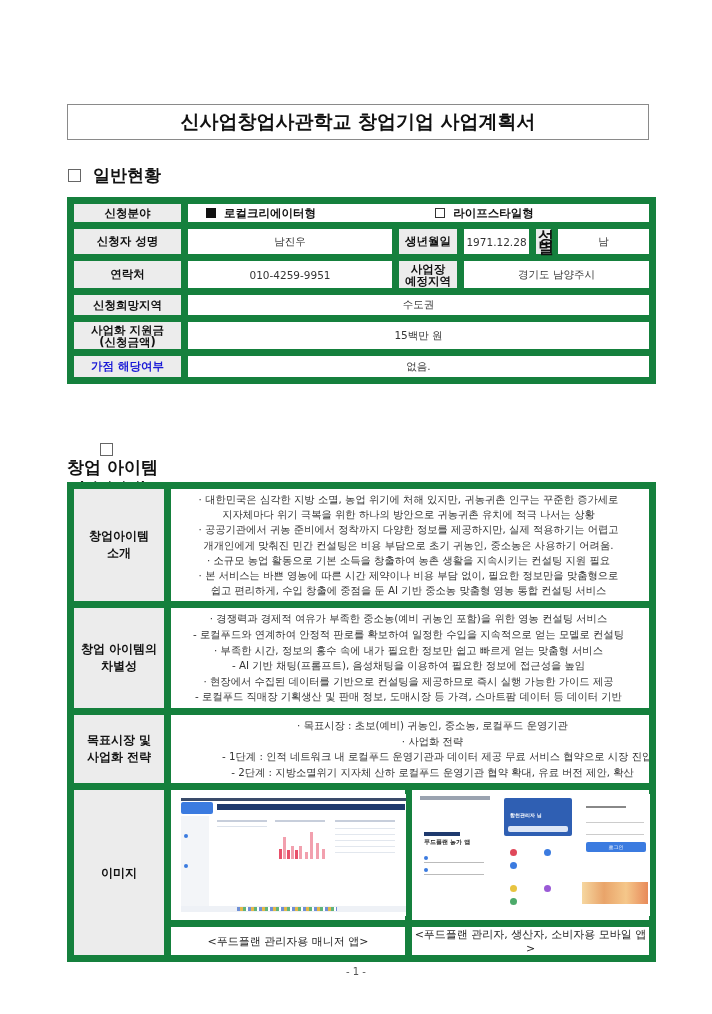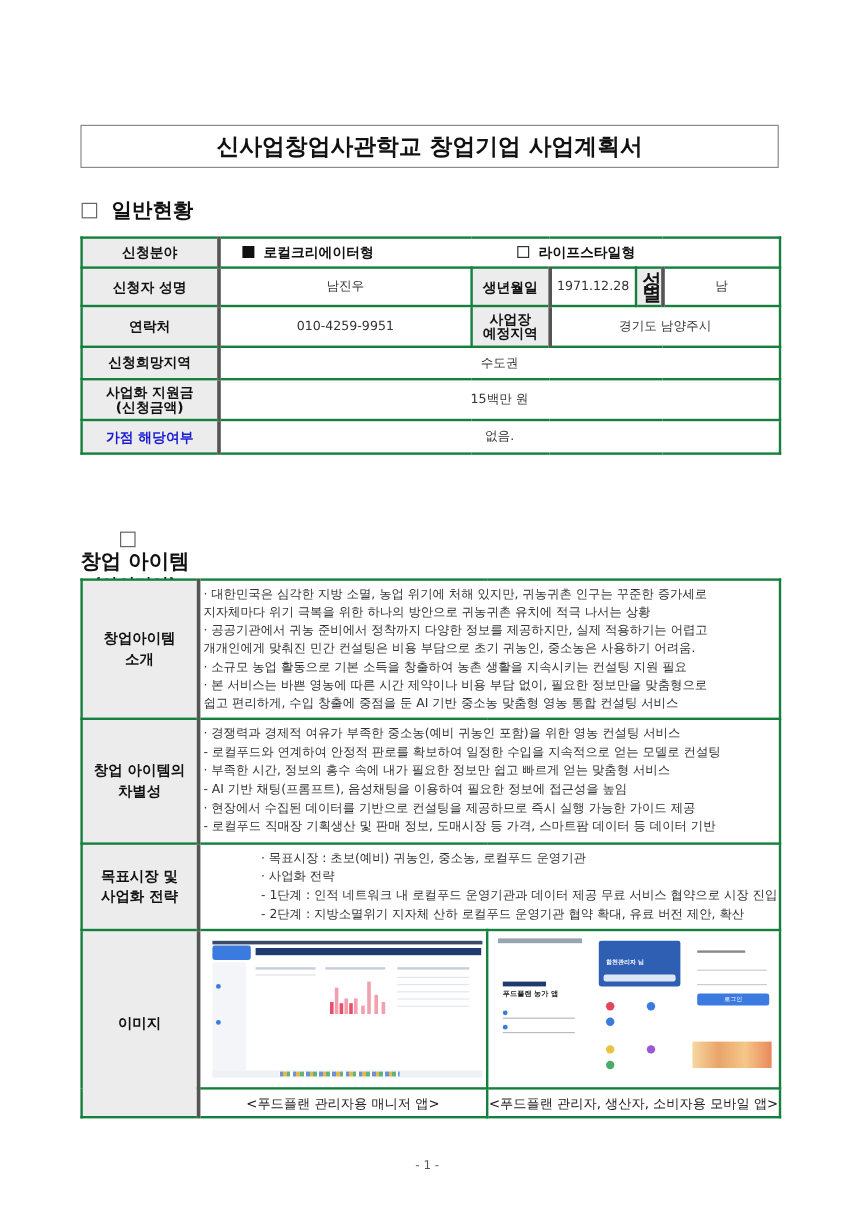--- a/index.html
+++ b/index.html
@@ -14,36 +14,36 @@
   .section-head {
     position: absolute; left: 67px; font-size: 17px; font-weight: bold; color: #111;
     display: flex; align-items: center;
   }
   .section-head .box {
     display: inline-block; width: 13px; height: 13px; border: 1px solid #666; margin-right: 12px; margin-left: 1px;
   }
   .section-head .small { font-size: 14px; font-weight: bold; }
 
   table { border-collapse: collapse; position: absolute; left: 67px; width: 582px; table-layout: fixed; }
-  td { border: 2px solid #15803d; font-size: 10.5px; color: #333; vertical-align: middle; }
+  td { border: 7px solid #15803d; font-size: 10.5px; color: #333; vertical-align: middle; }
   td.lbl {
     background: #ececec; font-weight: bold; text-align: center; font-size: 11.5px; color: #111;
     border-right: 3px solid #555;
   }
   td.lbl2 { background: #ececec; font-weight: bold; text-align: center; font-size: 11.5px; color: #111; border-right: 3px solid #555; line-height: 12px; }
   td.val { padding-left: 8px; }
   td.ctr { text-align: center; }
   .blue { color: #1a1ad6 !important; }
 
   .opt { display: inline-flex; align-items: center; font-weight: bold; font-size: 11.5px; color: #111; }
   .sq-filled { display: inline-block; width: 10px; height: 10px; background: #111; margin-right: 8px; }
   .sq-empty { display: inline-block; width: 10px; height: 10px; border: 1px solid #333; margin-right: 8px; }
 
   .para { font-size: 10.3px; line-height: 15.2px; color: #333; padding: 3px 6px 3px 3px; white-space: nowrap; overflow: hidden; }
-  .para div { white-space: nowrap; }
+  .para div { white-space: nowrap; text-align: center; }
 
   .shot { position: relative; overflow: hidden; background: #fff; }
   .caption { text-align: center; font-size: 11px; color: #222; }
 
   .page-num { position: absolute; top: 966px; left: 0; width: 712px; text-align: center; font-size: 10px; color: #555; }
   .bar { position: absolute; }
 </style>
 </head>
 <body>
 

